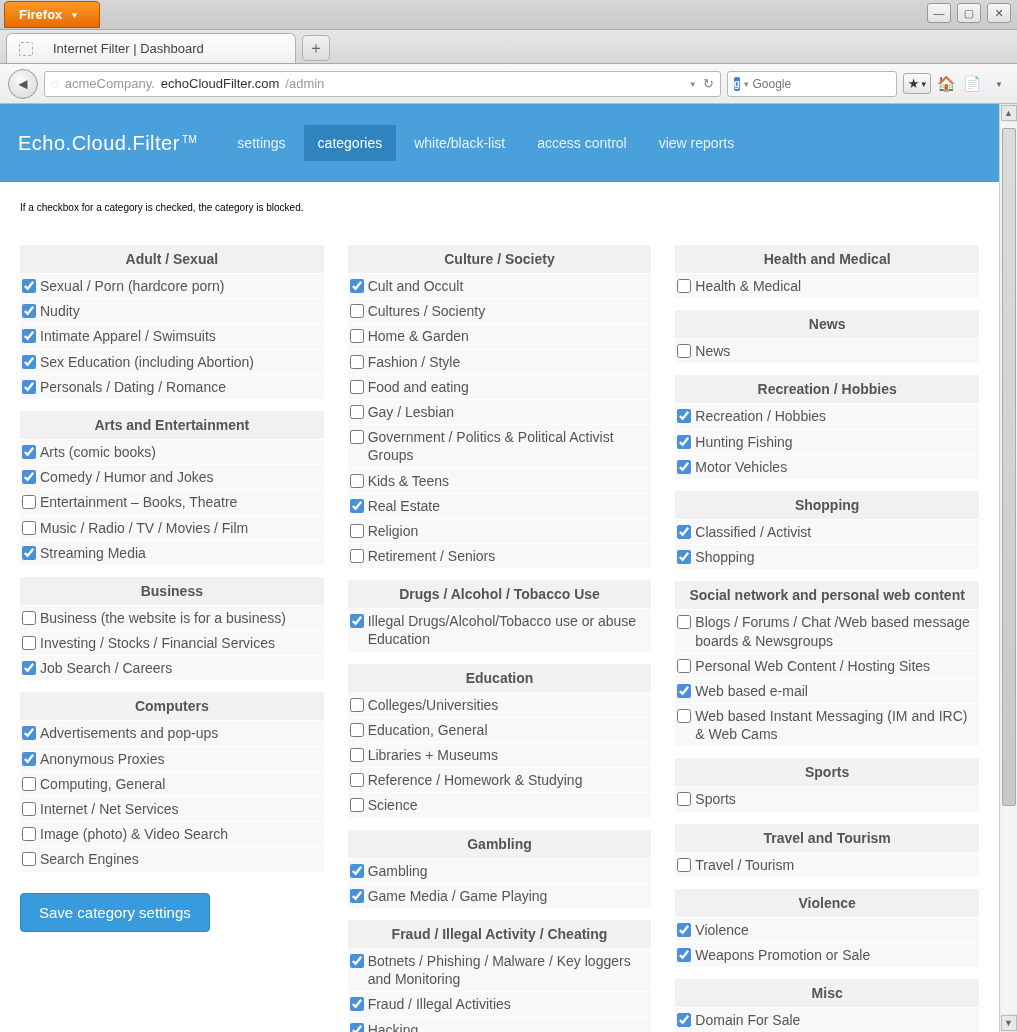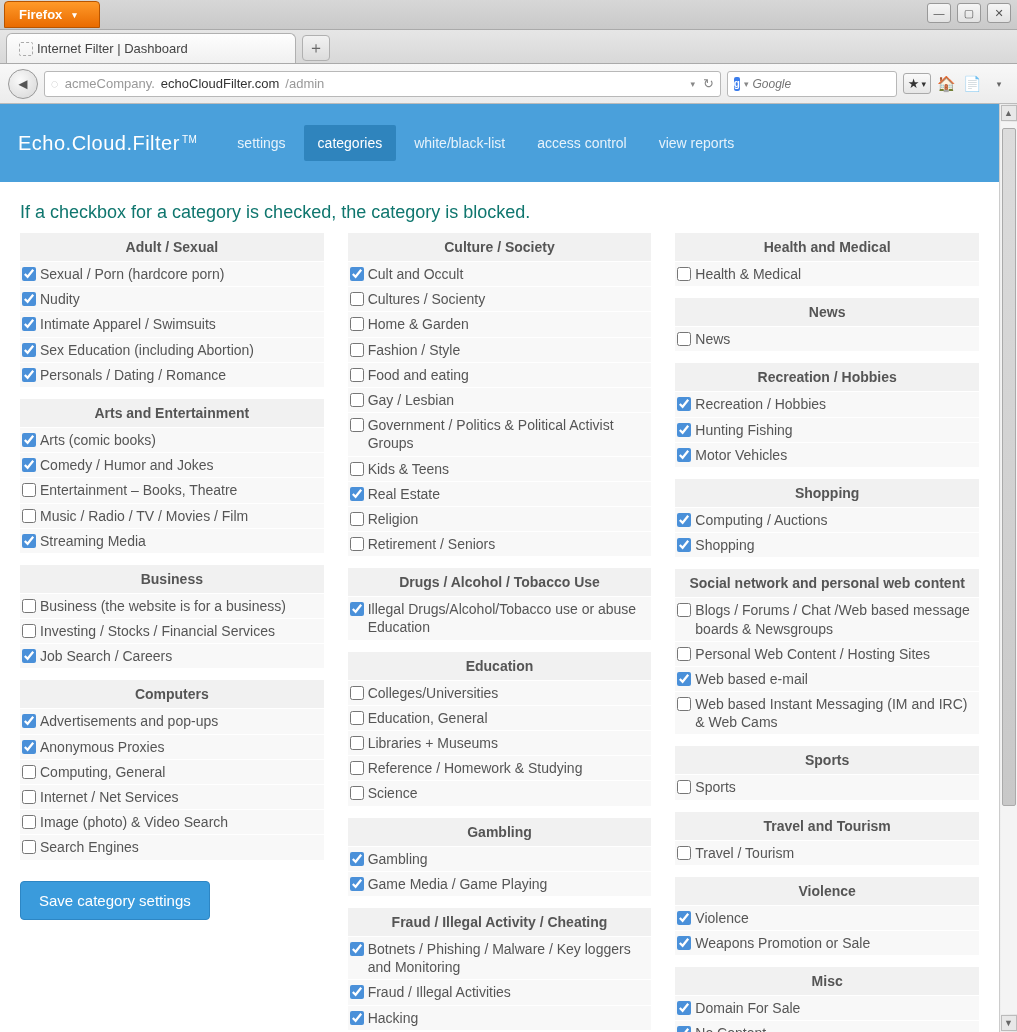--- a/index.html
+++ b/index.html
@@ -65,21 +65,21 @@
   .tab {
     background: linear-gradient(#fefefe,#f0f0f0);
     border: 1px solid #b0b0b0;
     border-bottom: none;
     border-radius: 6px 6px 0 0;
     padding: 8px 12px;
     min-width: 290px;
     height: 30px;
     display: flex;
     align-items: center;
-    gap: 4px;
+    gap: 20px;
     font-size: 13px;
     color: #444;
     margin-top: 34px;
   }
   .tab .favicon {
     width: 14px; height: 14px;
     border: 1px dashed #aaa;
     border-radius: 2px;
   }
   .new-tab-btn {
@@ -135,21 +135,21 @@
     gap: 4px;
   }
   .g-icon {
     width:14px;height:14px;
     background:#3b7ded;color:#fff;
     font-size:10px;font-weight:bold;
     display:inline-flex;align-items:center;justify-content:center;
     border-radius:2px;
   }
   .search-box input {
-    border:none; outline:none; flex:1; font-size:12px; font-style:italic; color:#999;
+    border:none; outline:none; flex:1; font-size:12px; color:#999;
     background:transparent;
   }
   .mag { color:#3b7ded; font-size:13px; }
   .nav-icon {
     width: 20px; height: 20px;
     display:flex; align-items:center; justify-content:center;
     color:#666; font-size:15px;
   }
   .star-box {
     background: linear-gradient(#fafafa,#e6e6e6);
@@ -203,21 +203,21 @@
     display:inline-block;
   }
   .app-nav a.active {
     background: #2f84bd;
     color:#fff;
   }
 
   .content {
     padding: 20px 20px 30px 20px;
   }
-  .instr { color:#0f766e; margin-bottom: 10px; font-size:18px; }
+  .instr { color:#000000; margin-bottom: 32px; font-size:10px; }
 
   .cols {
     display: grid;
     grid-template-columns: 1fr 1fr 1fr;
     gap: 24px;
   }
   .col { }
   .group { margin-bottom: 12px; }
   .group-header {
     background: #f1f1f1;
@@ -543,21 +543,21 @@
               </label>
               <label class="cat-row">
                 <input type="checkbox" checked="" style="">
                 <span>Motor Vehicles</span>
               </label>
             </div>
             <div class="group">
               <div class="group-header">Shopping</div>
               <label class="cat-row">
                 <input type="checkbox" checked="" style="">
-                <span>Computing / Auctions</span>
+                <span>Classified / Activist</span>
               </label>
               <label class="cat-row">
                 <input type="checkbox" checked="" style="">
                 <span>Shopping</span>
               </label>
             </div>
             <div class="group">
               <div class="group-header">Social network and personal web content</div>
               <label class="cat-row">
                 <input type="checkbox" style="">

